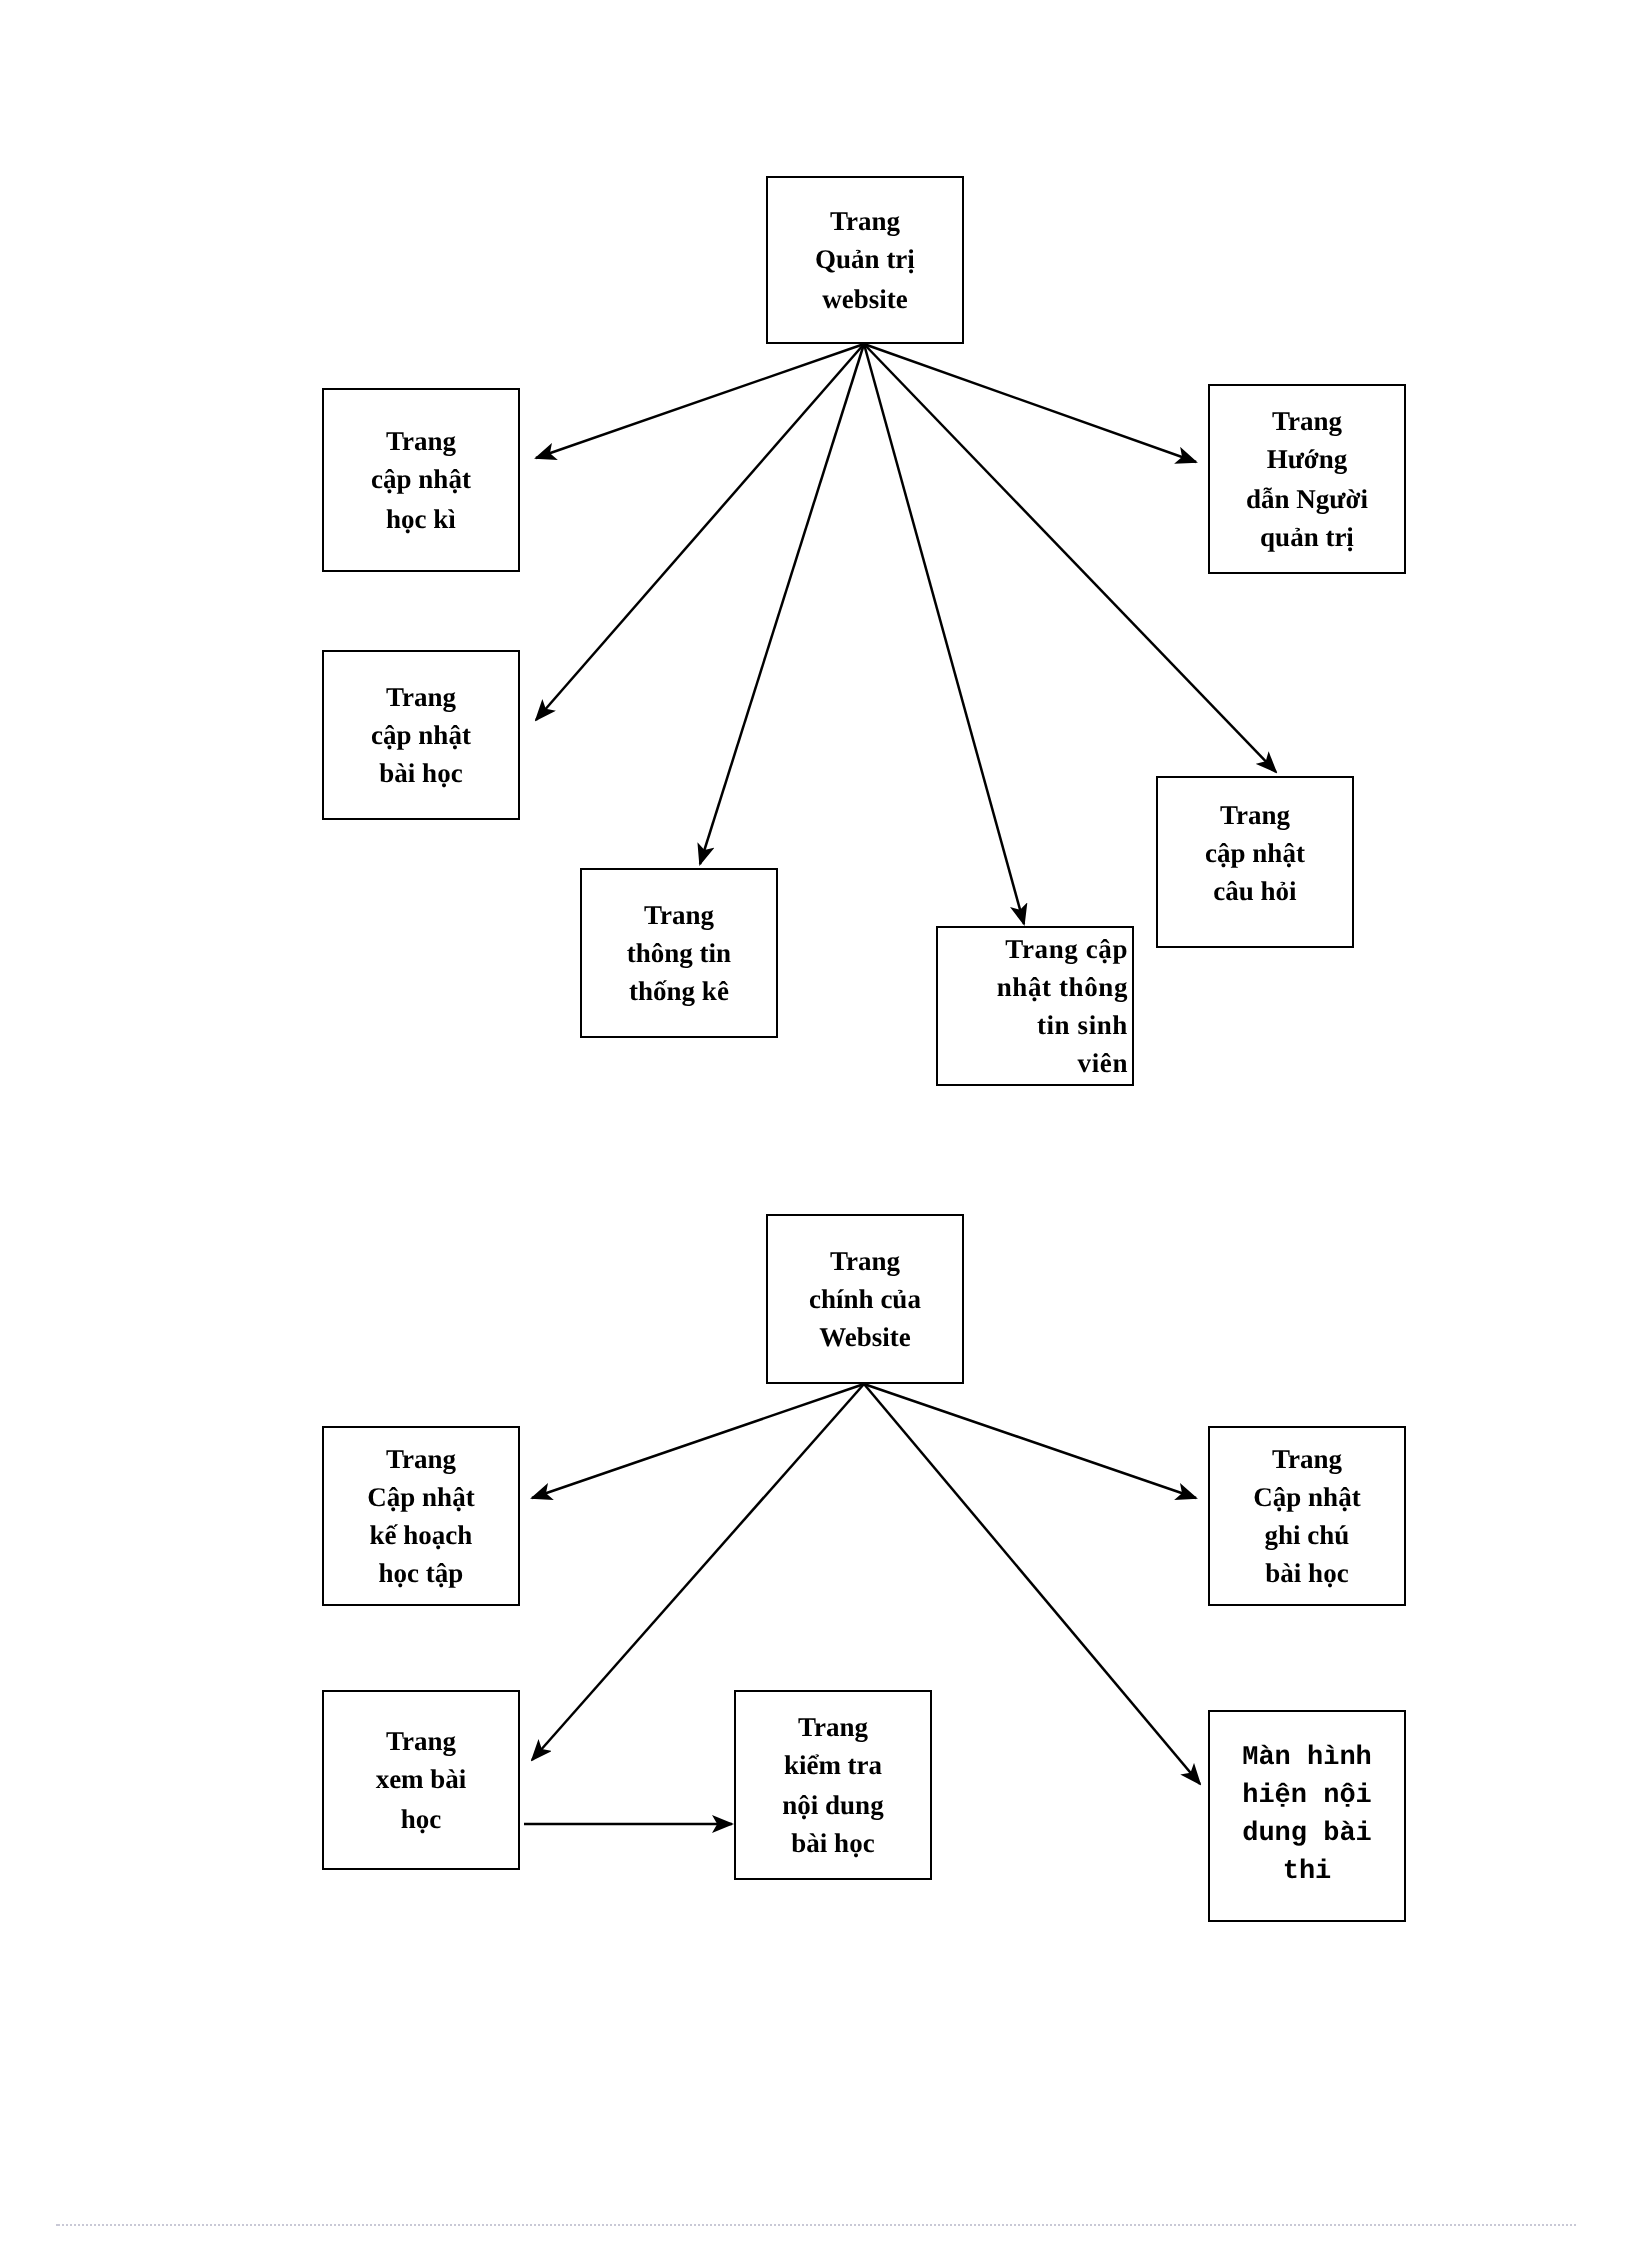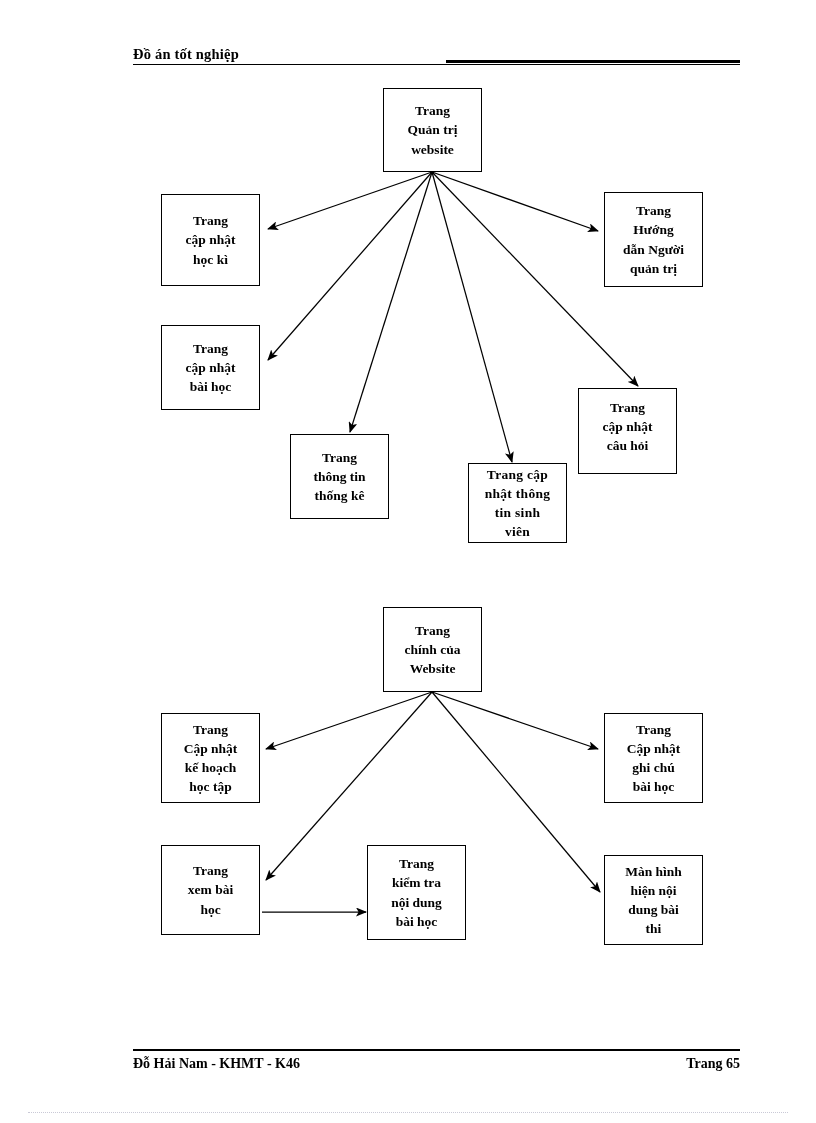--- a/index.html
+++ b/index.html
@@ -127,32 +127,28 @@
     display: block;
     width: 100%;
     white-space: pre-line;
   }
   .node.top-aligned {
     align-items: flex-start;
     padding-top: 9px;
   }
   .node.spaced .node-label {
     letter-spacing: 0.3px;
+    text-align: right;
   }
 </style>
 </head>
 <body>
 
 <div id="page">
 
-  <div id="header">
-    <div id="header-title">Đồ án tốt nghiệp</div>
-    <div id="header-rule-thin"></div>
-    <div id="header-rule-thick"></div>
-  </div>
 
   <div class="diagram">
 
     <svg width="816" height="1123">
       <defs>
         <marker id="ah1" markerWidth="11" markerHeight="9" refX="10" refY="4.5" orient="auto" markerUnits="userSpaceOnUse">
           <path d="M0,0 L11,4.5 L0,9 L2.6,4.5 Z" fill="#000000"></path>
         </marker>
       </defs>
       <g stroke="#000000" stroke-width="1.25" fill="none" marker-end="url(#ah1)">
@@ -246,36 +242,31 @@
 học</span>
     </div>
 
     <div class="node" style="left:367px; top:845px; width:99px; height:95px;">
       <span class="node-label">Trang
 kiểm tra
 nội dung
 bài học</span>
     </div>
 
-    <div class="node" style="left:604px; top:855px; width:99px; height:90px;">
+    <div class="node" style="left:604px; top:855px; width:99px; height:106px;font-family:Liberation Mono, monospace;">
       <span class="node-label">Màn hình
 hiện nội
 dung bài
 thi</span>
     </div>
 
     <div class="node" style="left:604px; top:713px; width:99px; height:90px;">
       <span class="node-label">Trang
 Cập nhật
 ghi chú
 bài học</span>
     </div>
   </div>
 
-  <div id="footer">
-    <div id="footer-rule"></div>
-    <div id="footer-left">Đỗ Hải Nam - KHMT - K46</div>
-    <div id="footer-right">Trang 65</div>
-  </div>
 
   <div id="page-bottom-edge"></div>
 
 </div>
 
 </body></html>

